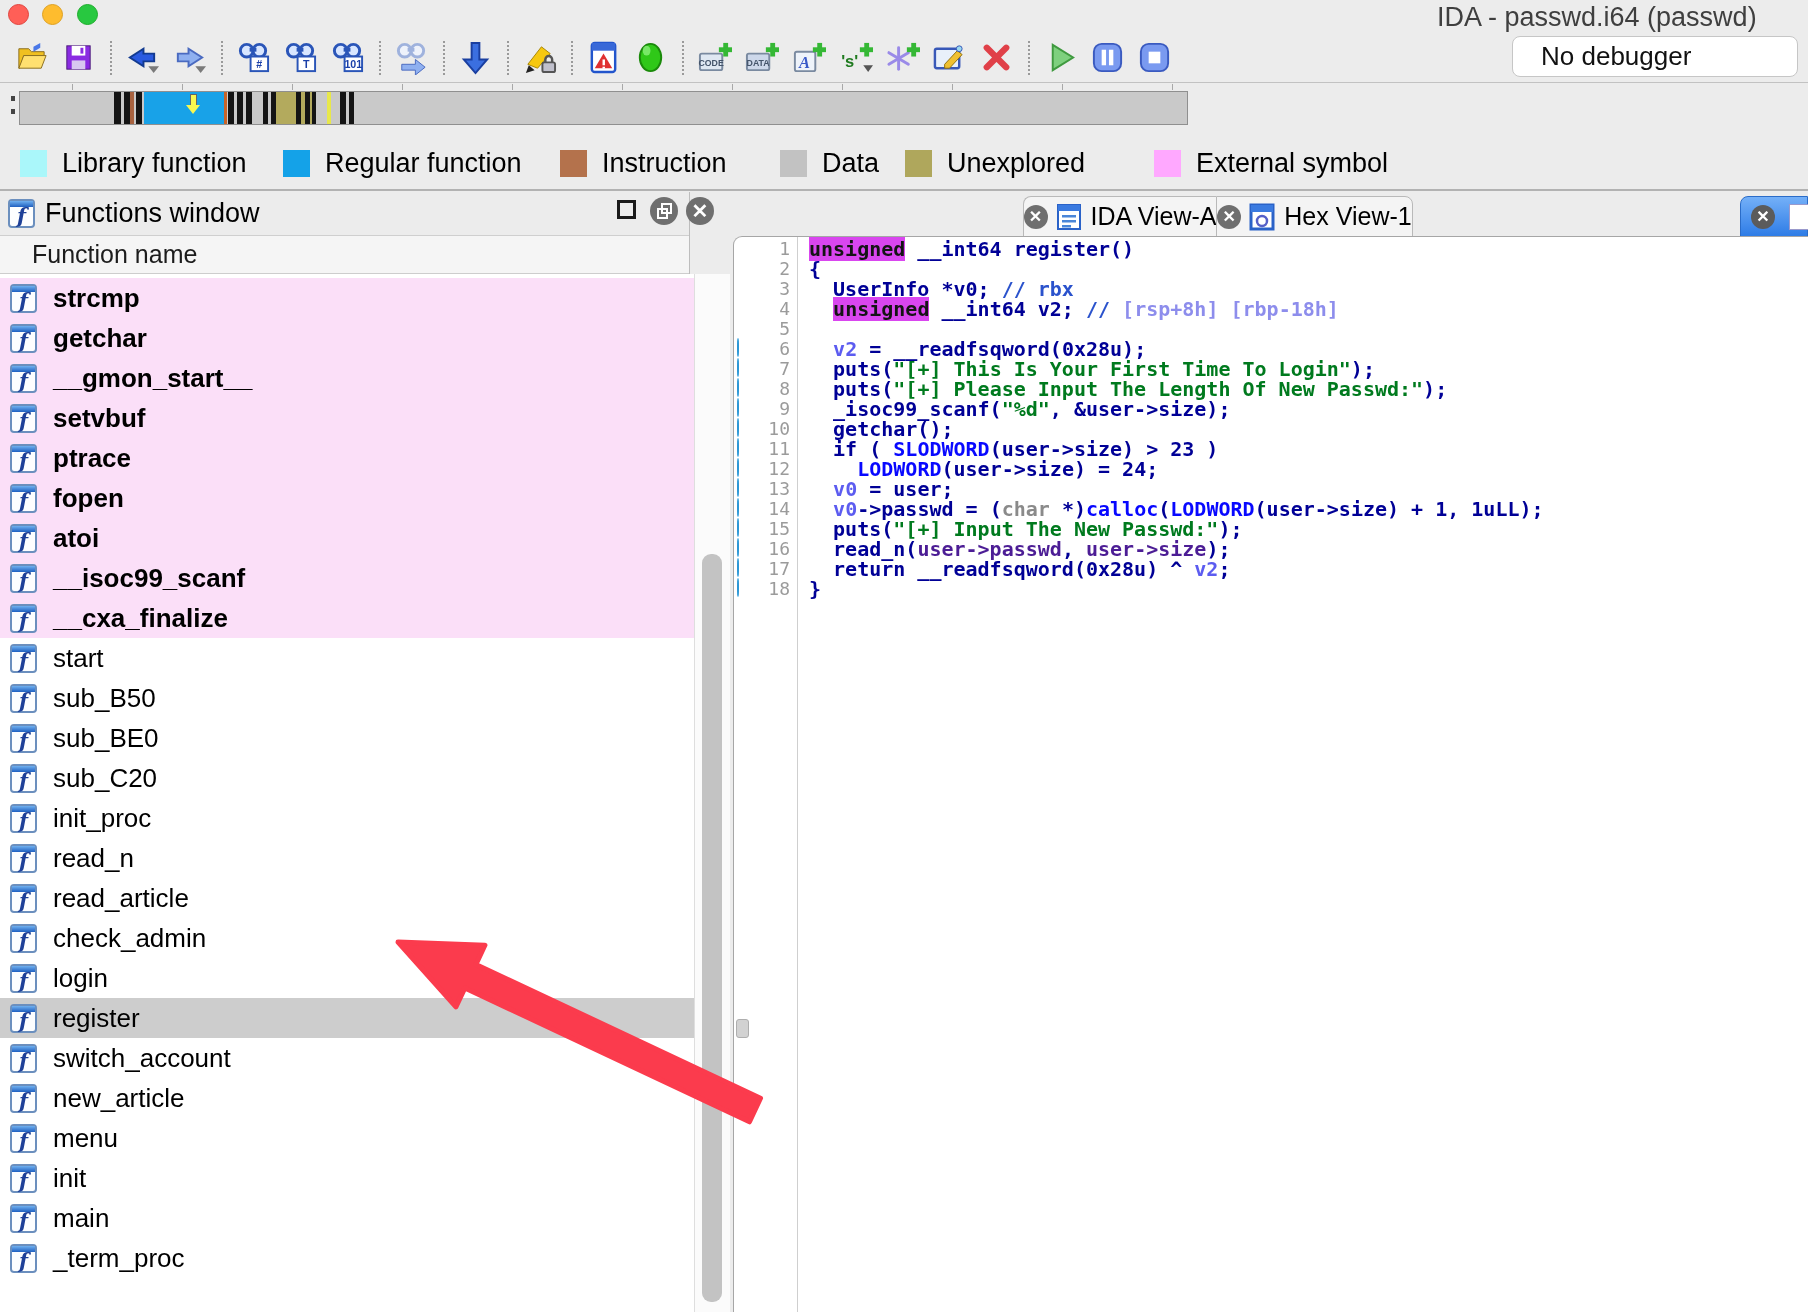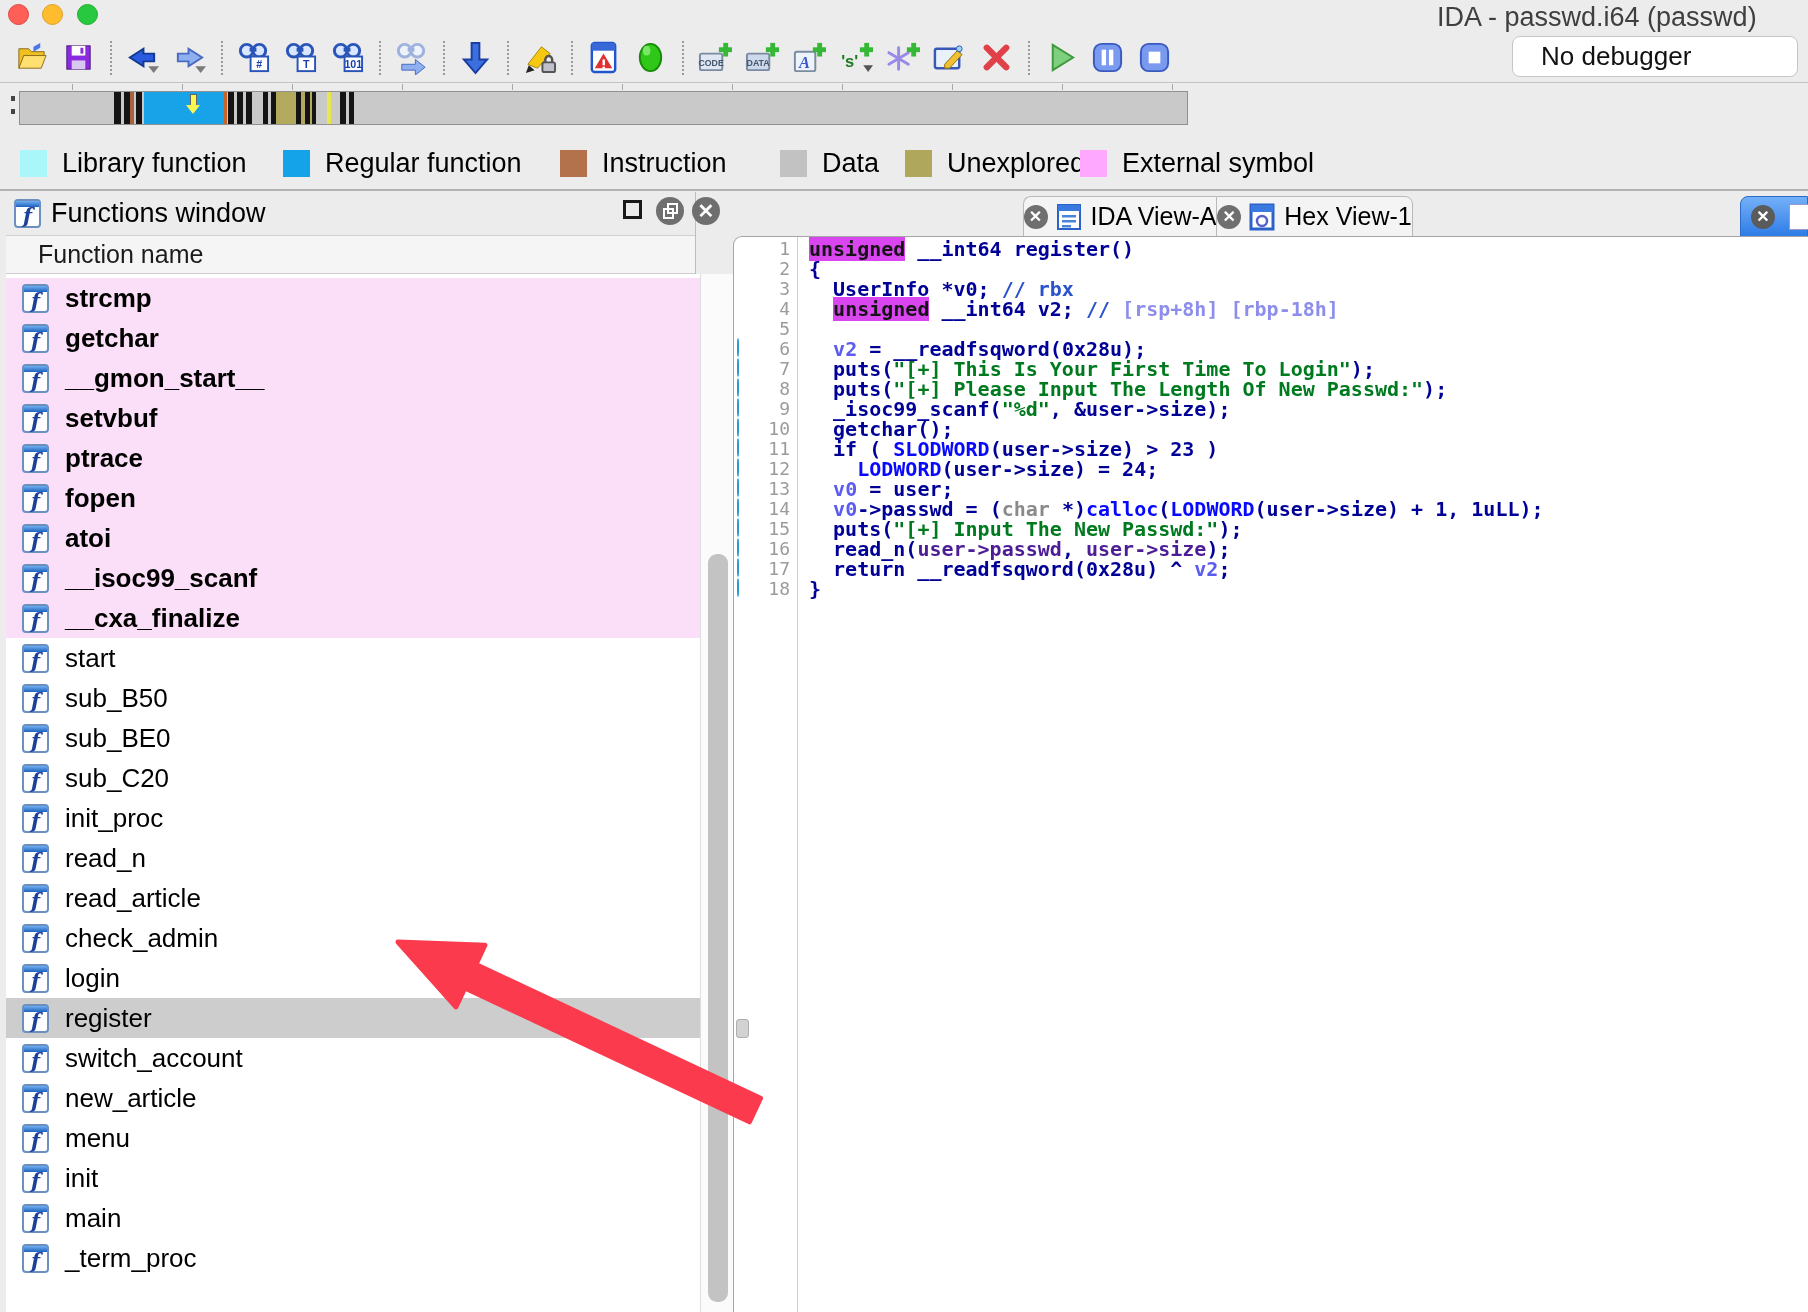--- a/index.html
+++ b/index.html
@@ -31,35 +31,35 @@
   .bm-bar{position:absolute;left:4px;top:0;width:5px;height:11px;background:#f8f850;border:1px solid #666;}
   .bm-tri{position:absolute;left:0;top:11px;width:0;height:0;border-left:7px solid transparent;
           border-right:7px solid transparent;border-top:9px solid #f8f850;}
   
   .legend{position:absolute;left:0;top:146px;width:1808px;height:40px;}
   .legitem{position:absolute;top:2px;display:flex;align-items:center;}
   .legswatch{width:27px;height:27px;margin-right:15px;}
   .leglabel{font-size:27px;color:#000;}
   .bigdivider{position:absolute;left:0;top:189px;width:1808px;height:2px;background:#b2b2b2;}
   
-  .fpanel{position:absolute;left:6px;top:192px;width:690px;height:1120px;background:#fff;
+  .fpanel{position:absolute;left:0;top:192px;width:690px;height:1120px;background:#fff;
           border-right:1px solid #bdbdbd;box-sizing:border-box;}
   .fw-header{position:absolute;left:0;top:0;width:100%;height:44px;background:#ececec;
              border-bottom:1px solid #cfcfcf;display:flex;align-items:center;box-sizing:border-box;}
   .fw-title{font-size:27px;color:#000;margin-left:10px;}
   .fw-max{position:absolute;left:617px;top:8px;width:19px;height:19px;border:3px solid #1a1a1a;box-sizing:border-box;background:#ececec;}
   .fw-circ{position:absolute;top:5px;width:28px;height:28px;border-radius:50%;background:#6f6f6f;
            display:flex;align-items:center;justify-content:center;}
   .fw-circ.restore{left:650px;}
   .fw-circ.close{left:686px;color:#fff;font-size:20px;font-weight:bold;line-height:1;}
   .colhead{position:absolute;left:0;top:44px;width:100%;height:38px;background:#f5f5f5;
            border-bottom:1px solid #cdcdcd;display:flex;align-items:center;box-sizing:border-box;padding-left:8px;}
   .colhead span{font-size:25px;color:#1c1c1c;margin-left:24px;}
   .fnlist{position:absolute;left:0;top:82px;width:694px;height:1038px;overflow:hidden;background:#fff;}
-  .fnrow{height:40px;display:flex;align-items:center;padding-left:16px;background:#fff;}
+  .fnrow{height:40px;display:flex;align-items:center;padding-left:10px;background:#fff;}
   .fnrow.library{background:#fbdff8;}
   .fnrow.selected{background:#cdcdcd;}
   .fnrow .fname{font-size:26px;color:#000;margin-left:16px;white-space:nowrap;}
   .fnrow.library .fname{font-weight:bold;}
   .ficon{width:27px;height:29px;border:2px solid #6b8fbe;border-radius:4px;background:#fdfeff;
          position:relative;box-sizing:border-box;flex:none;}
   .ficon::before{content:"";position:absolute;left:0;top:0;right:0;height:6px;
                  background:linear-gradient(#6fb0f0,#2060c0);}
   .ficon::after{content:"f";position:absolute;left:0;right:0;top:2px;text-align:center;
                 font-family:"DejaVu Serif",serif;font-style:italic;font-weight:bold;
@@ -347,21 +347,21 @@
                <span class="leglabel">Instruction</span>
     </div>
     <div class="legitem" style="left: 780px;">
       <span class="legswatch" style="background:#c2c2c2"></span>
                <span class="leglabel">Data</span>
     </div>
     <div class="legitem" style="left: 905px;">
       <span class="legswatch" style="background:#afa75c"></span>
                <span class="leglabel">Unexplored</span>
     </div>
-    <div class="legitem" style="left: 1080px;">
+    <div class="legitem" style="left: 1154px;">
       <span class="legswatch" style="background:#ffa8ff"></span>
                <span class="leglabel">External symbol</span>
     </div>
   </div>
 <div class="bigdivider"></div>
 
 <div class="fpanel">
   <div class="fw-header">
     <span class="ficon" style="margin-left:8px;"></span>
     <span class="fw-title">Functions window</span>

